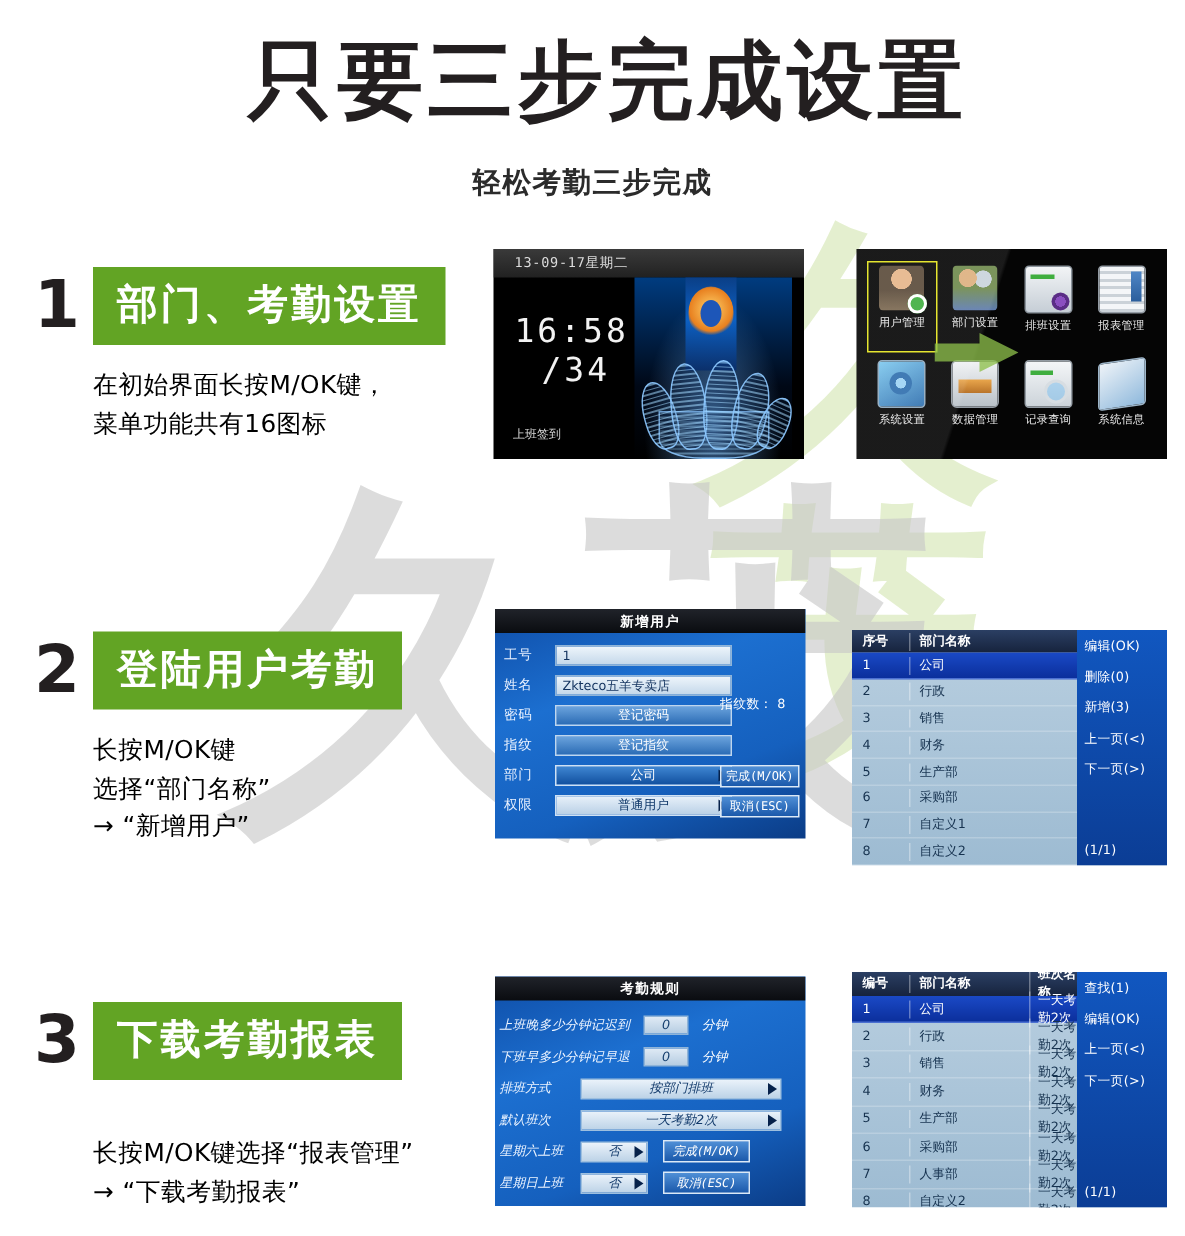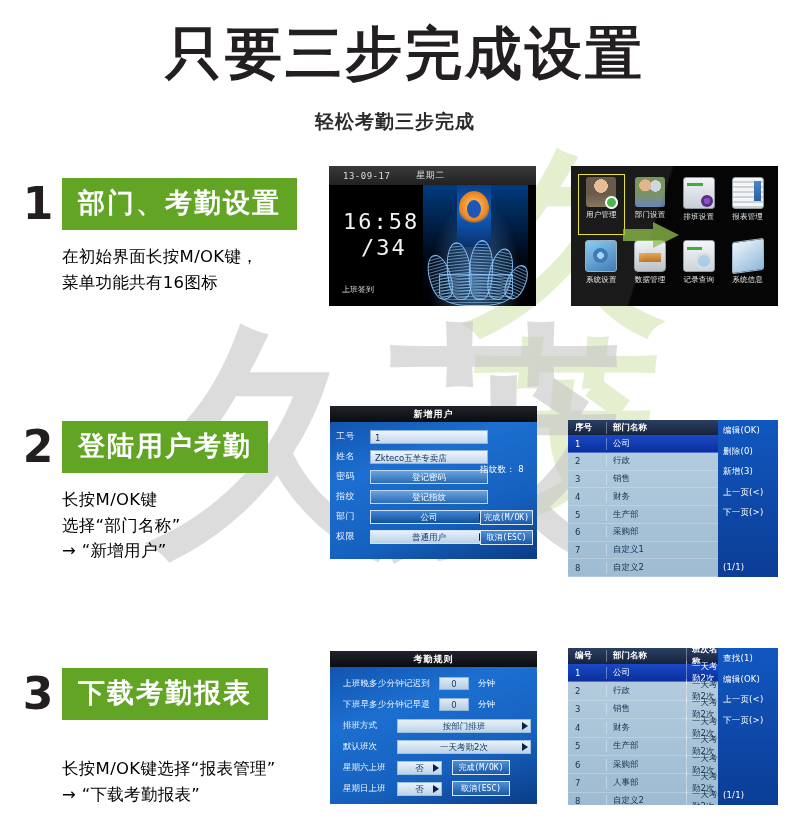--- a/index.html
+++ b/index.html
@@ -114,21 +114,21 @@
   .shot { position: absolute; z-index: 3; overflow: hidden; }
 
   
   .scr-clock {
     left: 329px; top: 166px; width: 207px; height: 140px;
     background: #000;
   }
   .clk-bar {
     height: 19px; width: 100%;
     background: linear-gradient(180deg,#3a3a3a,#212121);
-    display: flex; align-items: center; gap: 26px;
+    display: flex; align-items: center; 
     padding-left: 14px; box-sizing: border-box;
     color: #dcdcdc; font-size: 9px; letter-spacing: .5px;
     font-family: "DejaVu Sans Mono", monospace;
   }
   .clk-body { position: relative; height: 121px; }
   .clk-time {
     position: absolute; left: 14px; top: 24px;
     color: #f2f2f2; font-size: 22px; letter-spacing: 2px;
     font-family: "DejaVu Sans Mono", monospace;
   }
@@ -294,21 +294,21 @@
   .nu-btn {
     width: 53px; height: 15px; margin-bottom: 5px;
     font-size: 8px; color: #ffffff; text-align: center; line-height: 14px;
     background: linear-gradient(180deg,#4f8fd6,#1b59ab);
     border: 1px solid #dbe9f7; box-sizing: border-box;
     font-family: "DejaVu Sans Mono", monospace;
   }
 
   
   .scr-rules { left: 330px; top: 651px; width: 207px; height: 153px; }
-  .ru-body { position: relative; padding: 7px 6px 0 13px; }
+  .ru-body { position: relative; padding: 7px 6px 0 3px; font-style: italic; }
   .ru-row { display: flex; align-items: center; height: 19px; margin-bottom: 2px; }
   .ru-label { width: 96px; font-size: 8.5px; color: #eef5ff; letter-spacing: .2px; }
   .ru-input {
     width: 30px; height: 13px; line-height: 12px; font-size: 8.5px;
     color: #17406f; text-align: center; box-sizing: border-box;
     background: linear-gradient(180deg,#dfeaf5,#b6cde2); border: 1px solid #8fb4d8;
   }
   .ru-unit { font-size: 8.5px; margin-left: 9px; color: #ffffff; }
   .ru-label-s { width: 54px; font-size: 8.5px; color: #eef5ff; }
   .ru-select {

